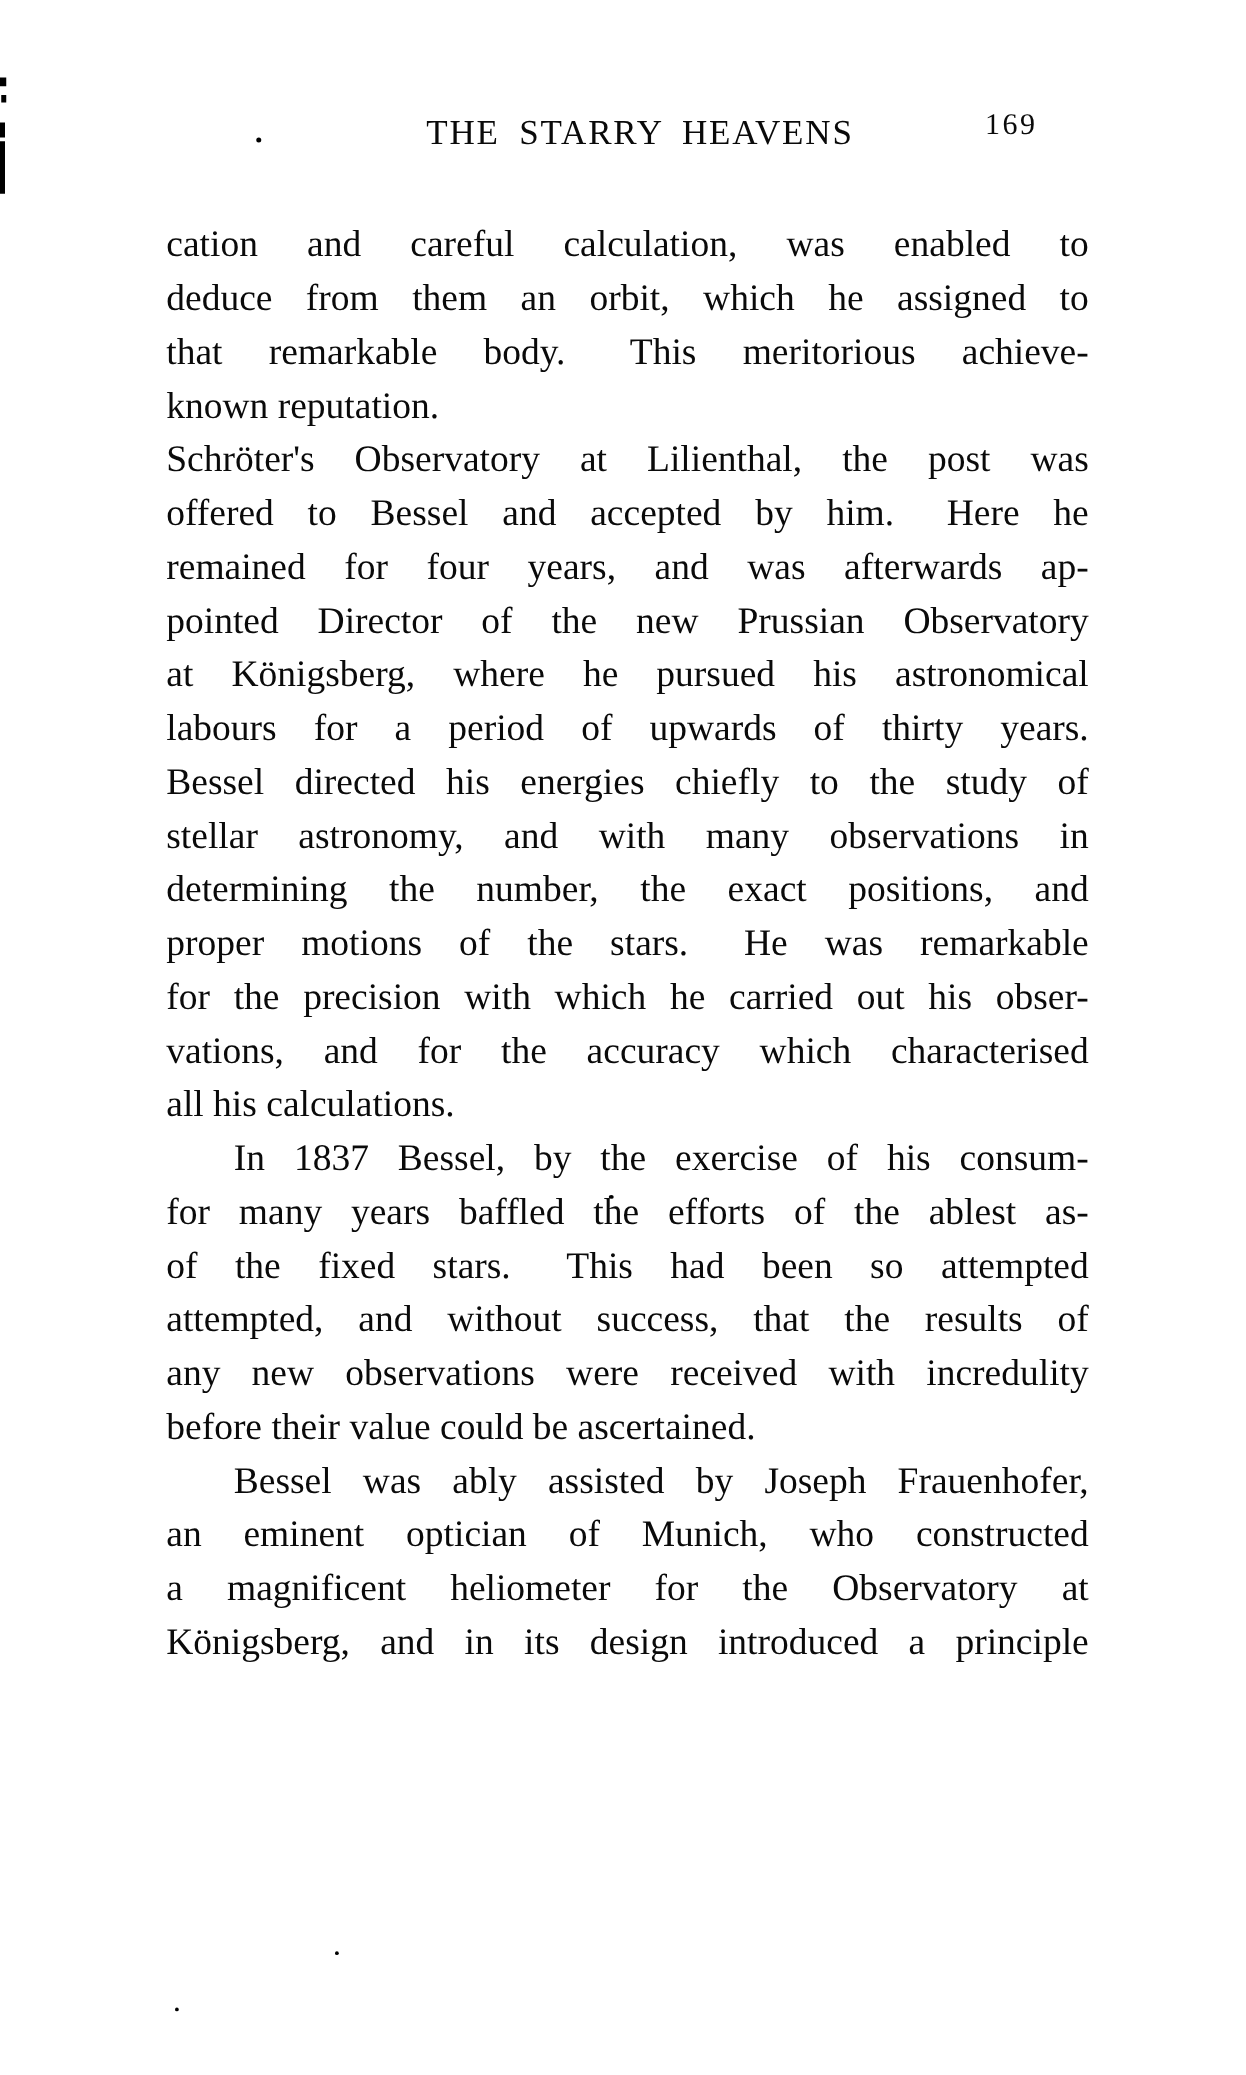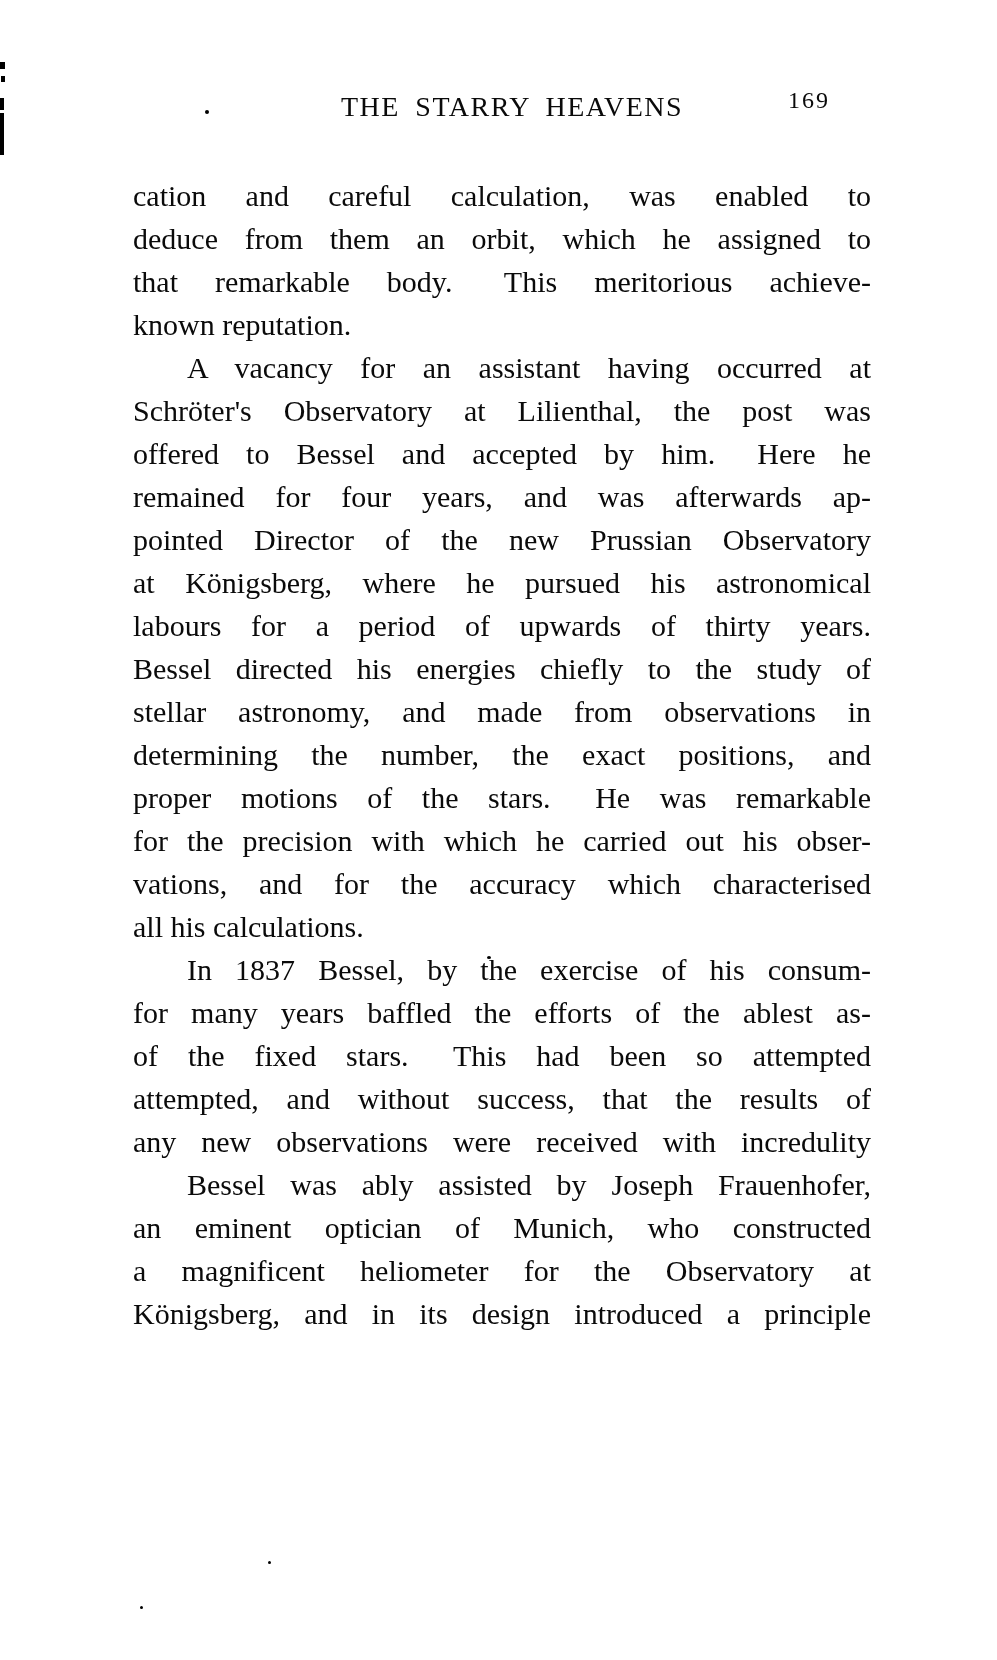--- a/index.html
+++ b/index.html
@@ -63,42 +63,42 @@
 <div class="text-column">
 
   <div class="paragraph">
     <div class="line">cation and careful calculation, was enabled to</div>
     <div class="line">deduce from them an orbit, which he assigned to</div>
     <div class="line">that remarkable body.  This meritorious achieve-</div>
     <div class="line last">known reputation.</div>
   </div>
 
   <div class="paragraph">
-    <div class="line indent">A vacancy for an assistant having occurred at</div>
     <div class="line">Schröter's Observatory at Lilienthal, the post was</div>
     <div class="line">offered to Bessel and accepted by him.  Here he</div>
     <div class="line">remained for four years, and was afterwards ap-</div>
     <div class="line">pointed Director of the new Prussian Observatory</div>
     <div class="line">at Königsberg, where he pursued his astronomical</div>
     <div class="line">labours for a period of upwards of thirty years.</div>
     <div class="line">Bessel directed his energies chiefly to the study of</div>
-    <div class="line">stellar astronomy, and made from observations in</div>
+    <div class="line">stellar astronomy, and with many observations in</div>
     <div class="line">determining the number, the exact positions, and</div>
     <div class="line">proper motions of the stars.  He was remarkable</div>
     <div class="line">for the precision with which he carried out his obser-</div>
     <div class="line">vations, and for the accuracy which characterised</div>
     <div class="line last">all his calculations.</div>
   </div>
 
   <div class="paragraph">
     <div class="line indent">In 1837 Bessel, by the exercise of his consum-</div>
     <div class="line">for many years baffled the efforts of the ablest as-</div>
     <div class="line">of the fixed stars.  This had been so attempted</div>
     <div class="line">attempted, and without success, that the results of</div>
     <div class="line">any new observations were received with incredulity</div>
+    <div class="line last">before their value could be ascertained.</div>
   </div>
 
   <div class="paragraph">
     <div class="line indent">Bessel was ably assisted by Joseph Frauenhofer,</div>
     <div class="line">an eminent optician of Munich, who constructed</div>
     <div class="line">a magnificent heliometer for the Observatory at</div>
     <div class="line">Königsberg, and in its design introduced a principle</div>
   </div>
 
 </div>

